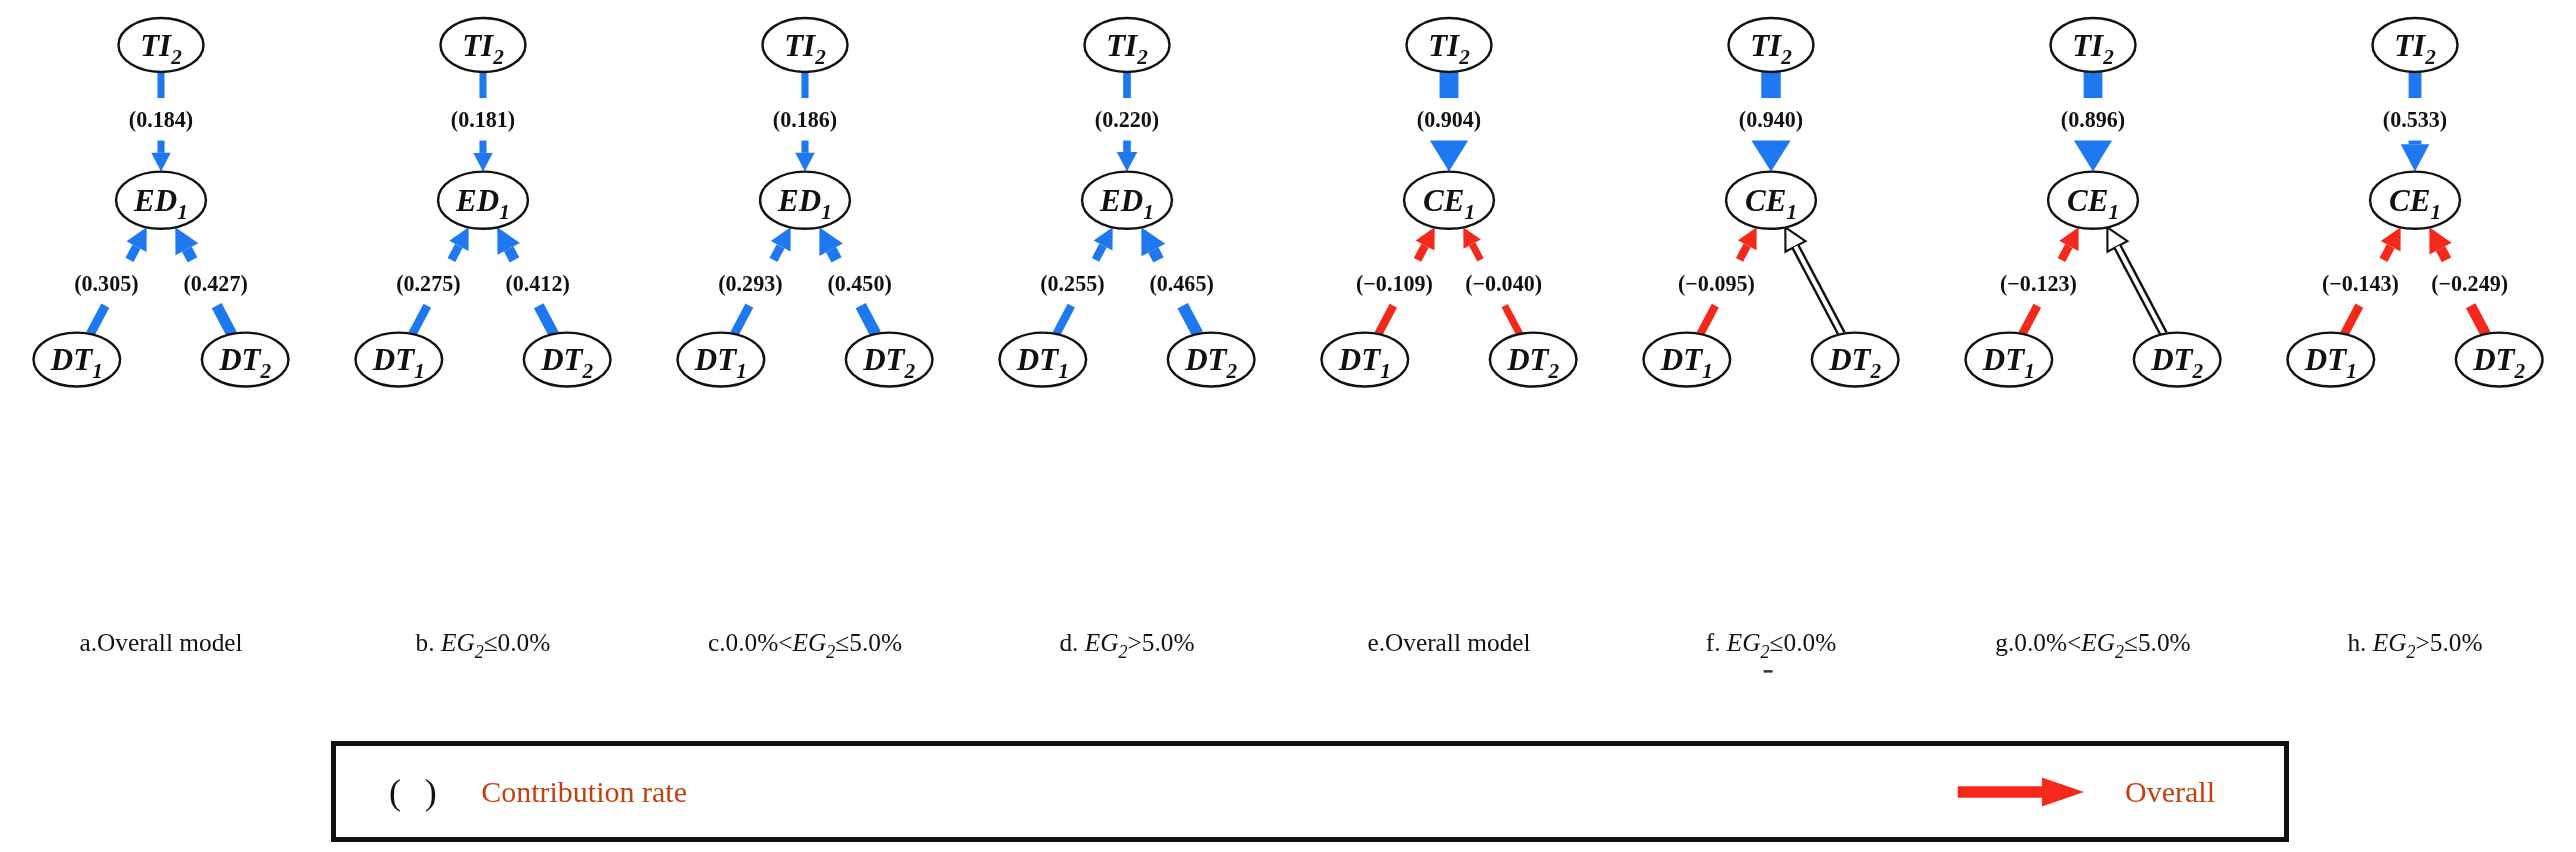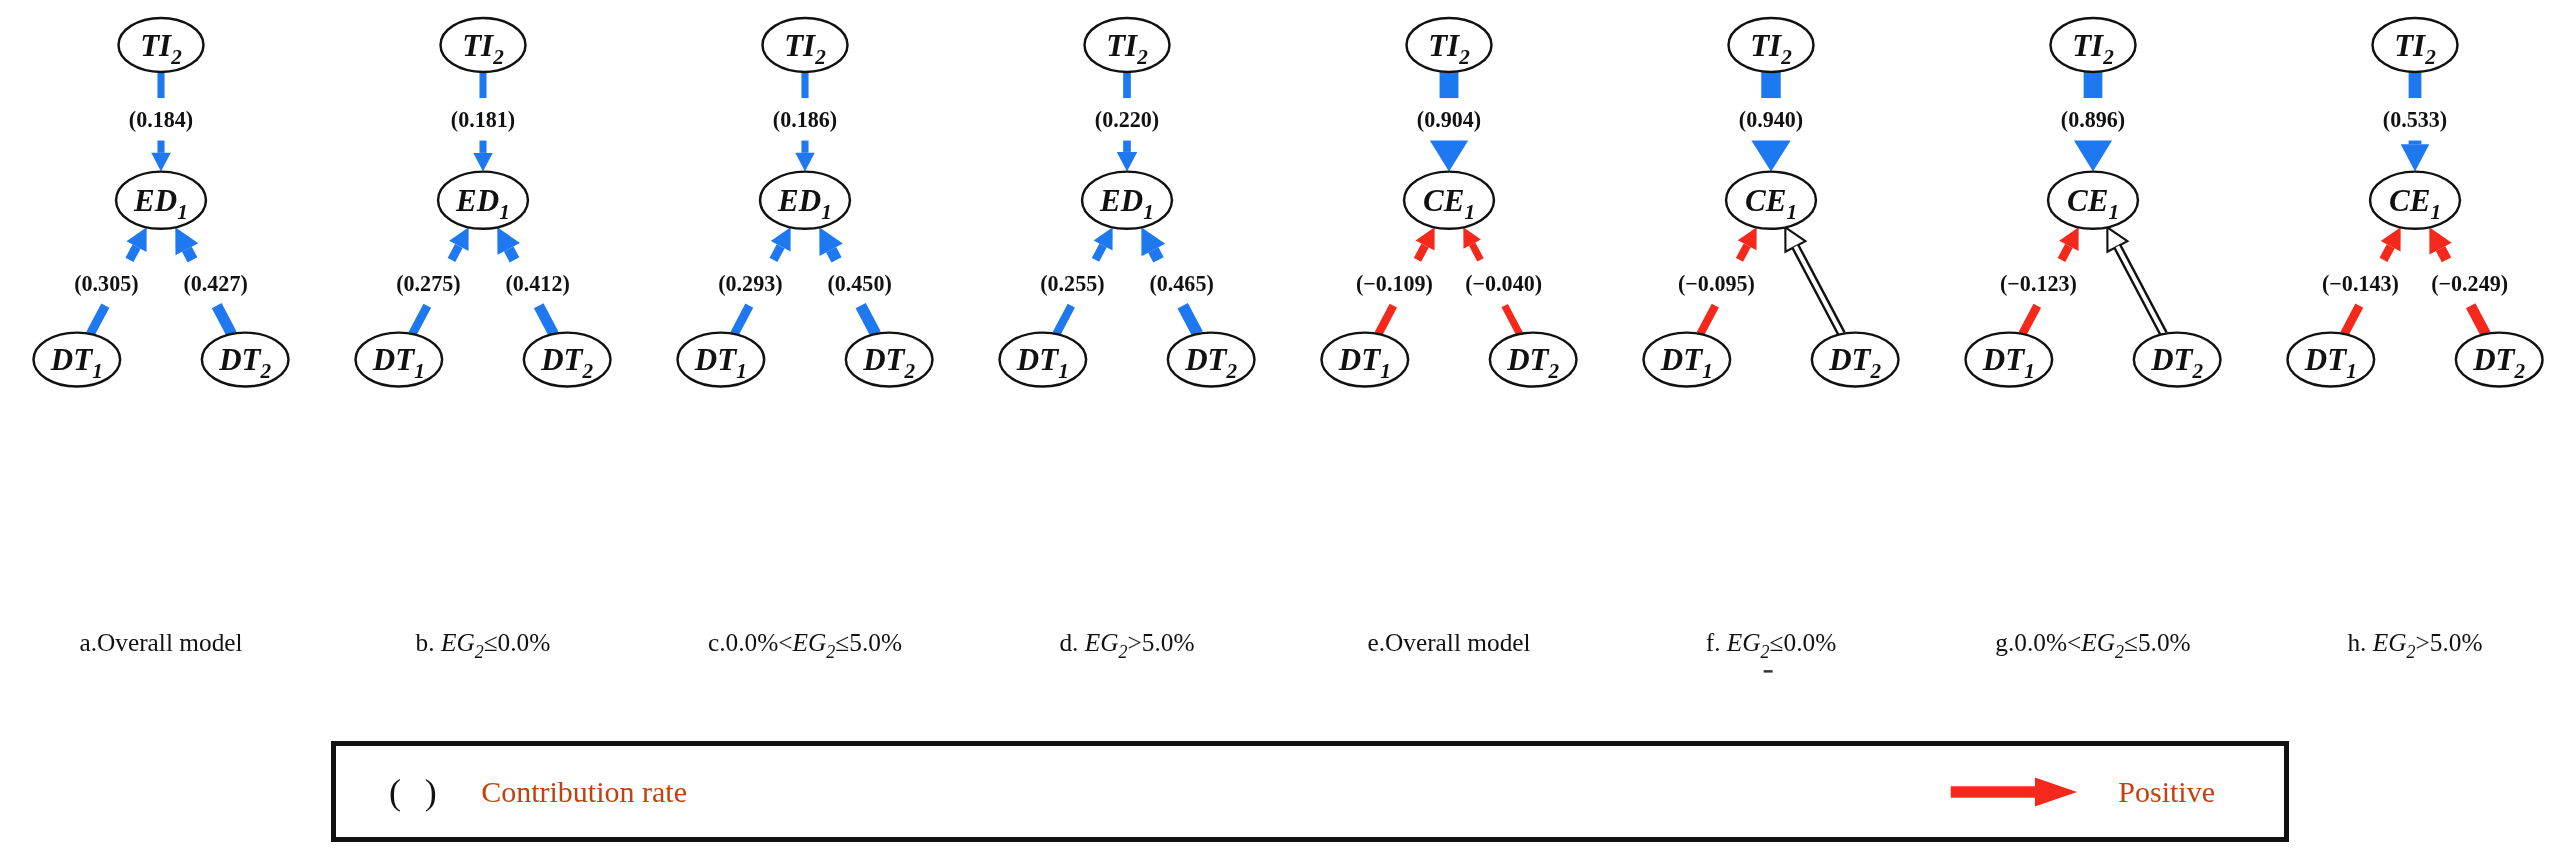--- a/index.html
+++ b/index.html
@@ -348,17 +348,17 @@
 
   <div class="legend-box">
     <div class="legend-item">
       <span class="legend-paren">( )</span>
       <span class="legend-label">Contribution rate</span>
     </div>
     <div class="legend-item">
       <svg class="legend-arrow" viewBox="0 0 160 42">
         <polygon points="0,14 104,14 104,3 156,21 104,39 104,28 0,28" fill="#f5281c"></polygon>
       </svg>
-      <span class="legend-label">Positive</span>
+      <span class="legend-label">Overall</span>
     </div>
   </div>
 </div>
 
 
 </body></html>

